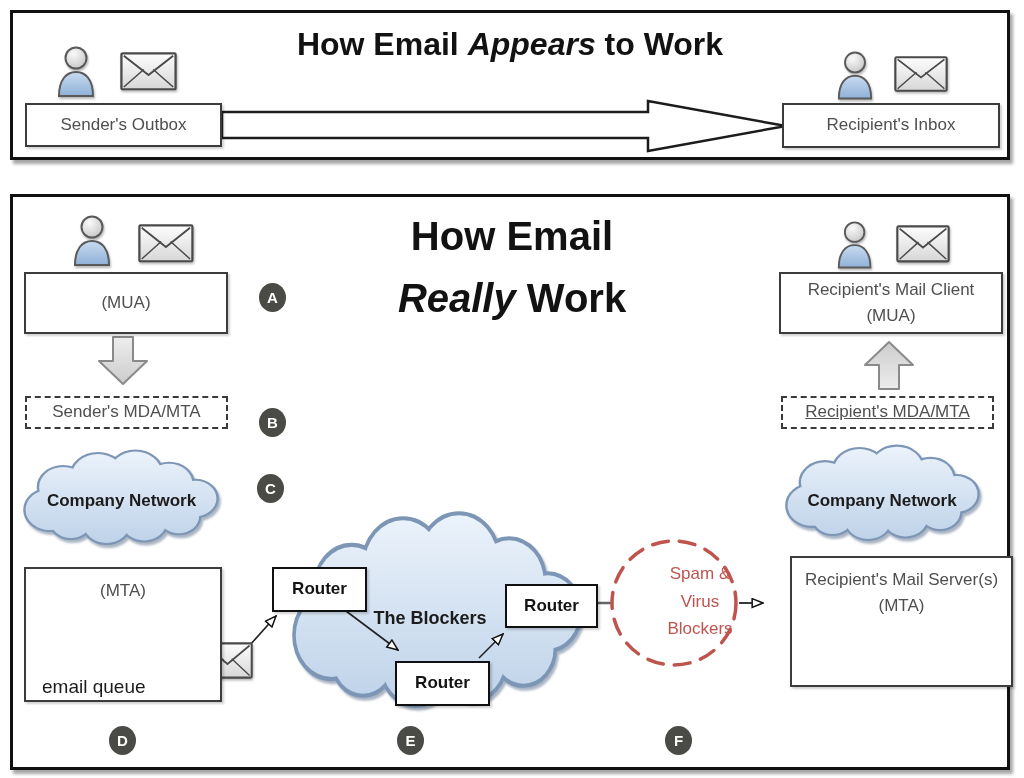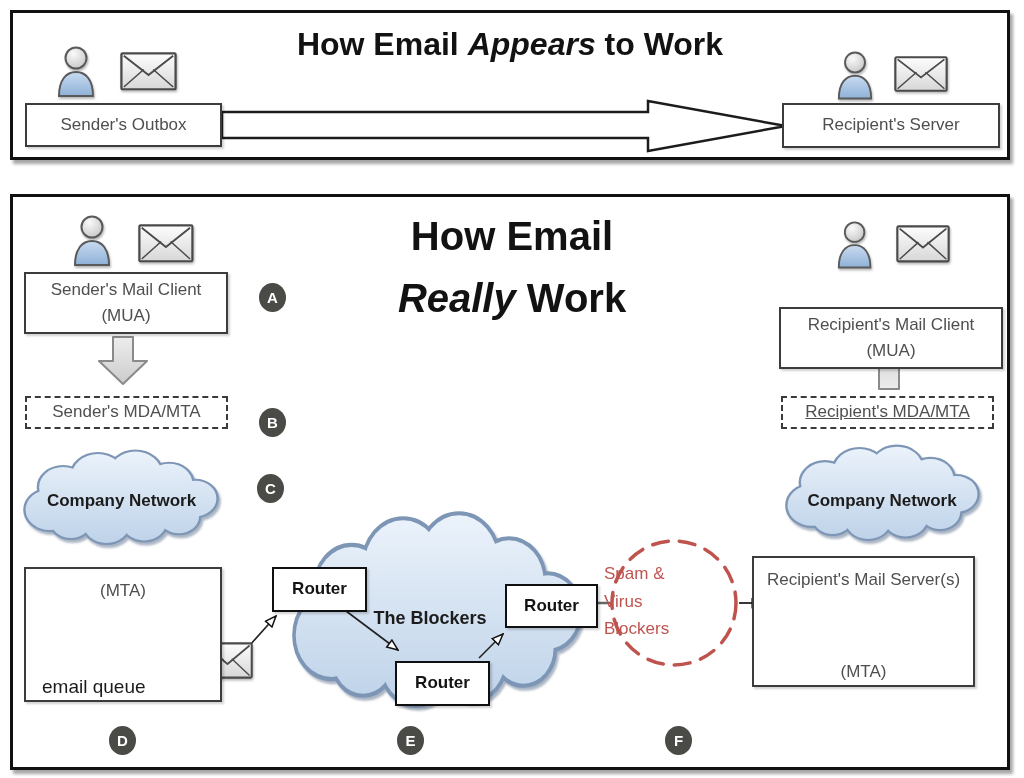--- a/index.html
+++ b/index.html
@@ -21,21 +21,21 @@
   #bt2{left:312px;top:276px;width:400px;font-size:40px;}
   .box{border:2px solid var(--box-border);background:#fff;display:flex;flex-direction:column;
        align-items:center;justify-content:center;color:var(--label-gray);font-size:17px;
        box-shadow:2px 2px 2px rgba(0,0,0,.18);line-height:1.55;text-align:center;}
   .box.topalign{justify-content:flex-start;padding-top:9px;box-sizing:border-box;}
   .dashed{border:2px dashed #3a3a3a;box-shadow:none;}
   .router{border:2px solid #101010;color:#141414;font-weight:600;font-size:17px;}
   .badge{width:27px;height:29px;border-radius:50%;background:var(--badge-bg);color:#fff;
          font-size:15px;font-weight:bold;display:flex;align-items:center;justify-content:center;}
   .cloud-label{font-weight:700;font-size:17px;color:#1c1c1c;text-align:center;white-space:nowrap;}
-  #spam-text{left:604px;top:560px;width:120px;color:var(--spam-red);
+  #spam-text{left:640px;top:560px;width:120px;text-align:center;color:var(--spam-red);
              font-size:17px;line-height:1.62;}
   #queue-label{left:42px;top:676px;width:130px;font-size:19px;color:#1b1b1b;}
   .iconsvg{position:absolute;z-index:3;filter:drop-shadow(1.5px 2px 1px rgba(0,0,0,.28));}
   .cloud{filter:drop-shadow(2px 3px 1px rgba(85,105,135,.5));}
 </style>
 </head>
 <body>
 
 <div id="canvas">
 
@@ -150,32 +150,31 @@
     <use class="iconsvg" href="#envShape" transform="translate(864,641) scale(0.88,0.9)"></use>
   </svg>
 
   <div class="abs box" style="left:25px;top:103px;width:193px;height:40px;">
     <span>Sender's Outbox</span>
   </div>
   <div id="top-title" class="abs title">
     <span>How Email </span><i>Appears</i><span> to Work</span>
   </div>
   <div class="abs box" style="left:782px;top:103px;width:214px;height:41px;">
-    <span>Recipient's Server</span>
+    <span>Recipient's Inbox</span>
   </div>
 
   <div id="bt1" class="abs title">
     <span>How Email</span>
   </div>
   <div id="bt2" class="abs title">
     <i>Really</i><span> Work</span>
   </div>
 
   <div class="abs box" style="left:24px;top:272px;width:200px;height:58px;">
-    <div>Sender's Mail Client</div>
     <div>(MUA)</div>
   </div>
   <div class="abs box dashed" style="left:25px;top:396px;width:199px;height:29px;">
     <span>Sender's MDA/MTA</span>
   </div>
   <div class="abs cloud-label" style="left:30px;top:491px;width:183px;">
     <span>Company Network</span>
   </div>
   <div class="abs box topalign" style="left:24px;top:567px;width:198px;height:135px;">
     <div>(MTA)</div>
@@ -195,31 +194,31 @@
   </div>
   <div class="abs box router" style="left:505px;top:584px;width:89px;height:40px;">
     <span>Router</span>
   </div>
 
   <div id="spam-text" class="abs">
     <div>Spam &amp;</div>
     <div>Virus</div>
     <div>Blockers</div>
   </div>
-  <div class="abs box topalign" style="left:752px;top:556px;width:223px;height:131px;justify-content:space-between;">
+  <div class="abs box topalign" style="left:790px;top:556px;width:223px;height:131px;">
     <div>Recipient's Mail Server(s)</div>
     <div>(MTA)</div>
   </div>
   <div class="abs cloud-label" style="left:792px;top:491px;width:180px;">
     <span>Company Network</span>
   </div>
   <div class="abs box dashed" style="left:781px;top:396px;width:209px;height:29px;text-decoration:underline;">
     <span>Recipient's MDA/MTA</span>
   </div>
-  <div class="abs box" style="left:779px;top:272px;width:220px;height:58px;margin-top:35px;">
+  <div class="abs box" style="left:779px;top:272px;width:220px;height:58px;">
     <div>Recipient's Mail Client</div>
     <div>(MUA)</div>
   </div>
 
   <div class="abs badge" style="left:259px;top:283px;">
       <span>A</span>
     </div>
   <div class="abs badge" style="left:259px;top:408px;">
       <span>B</span>
     </div>

